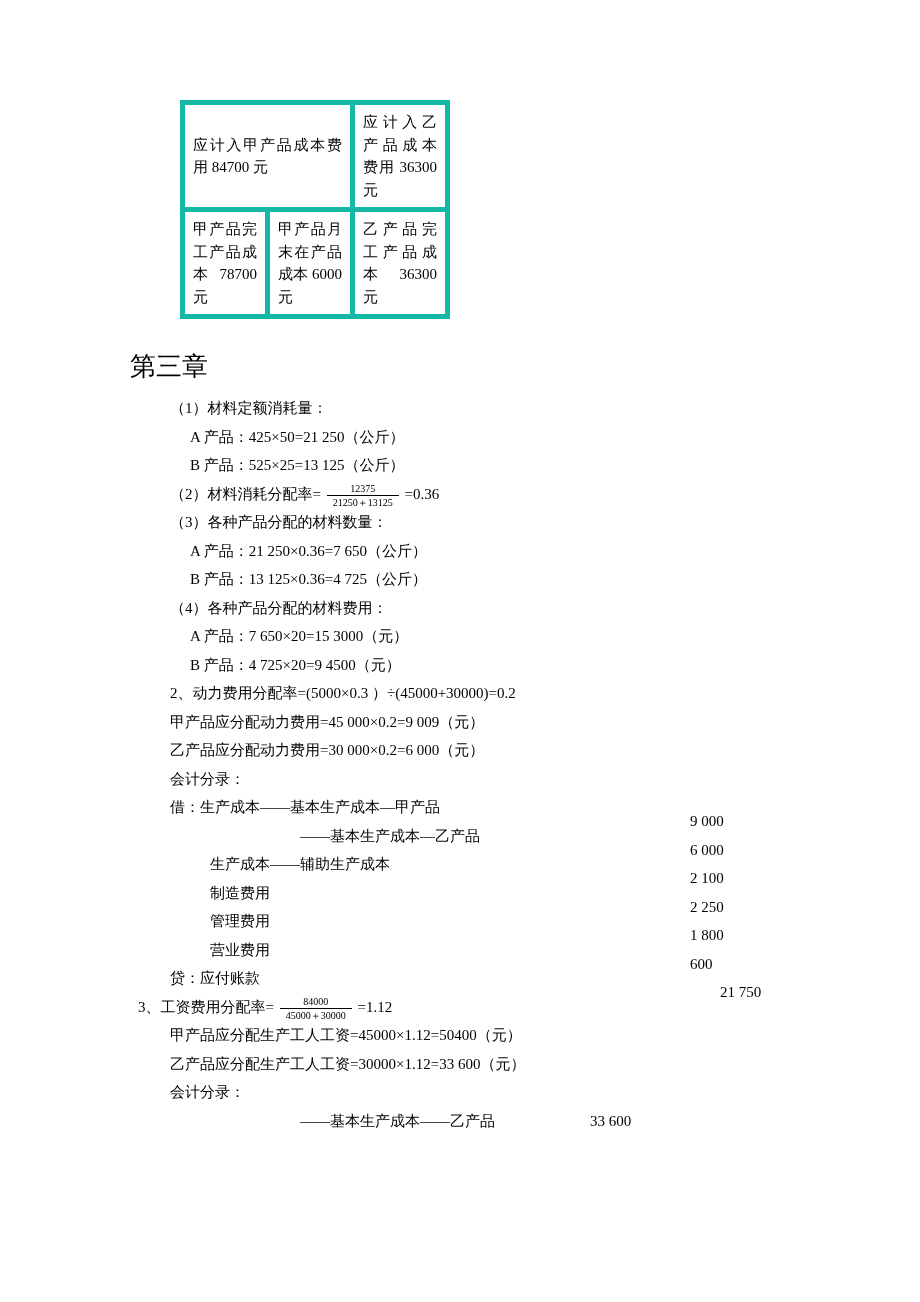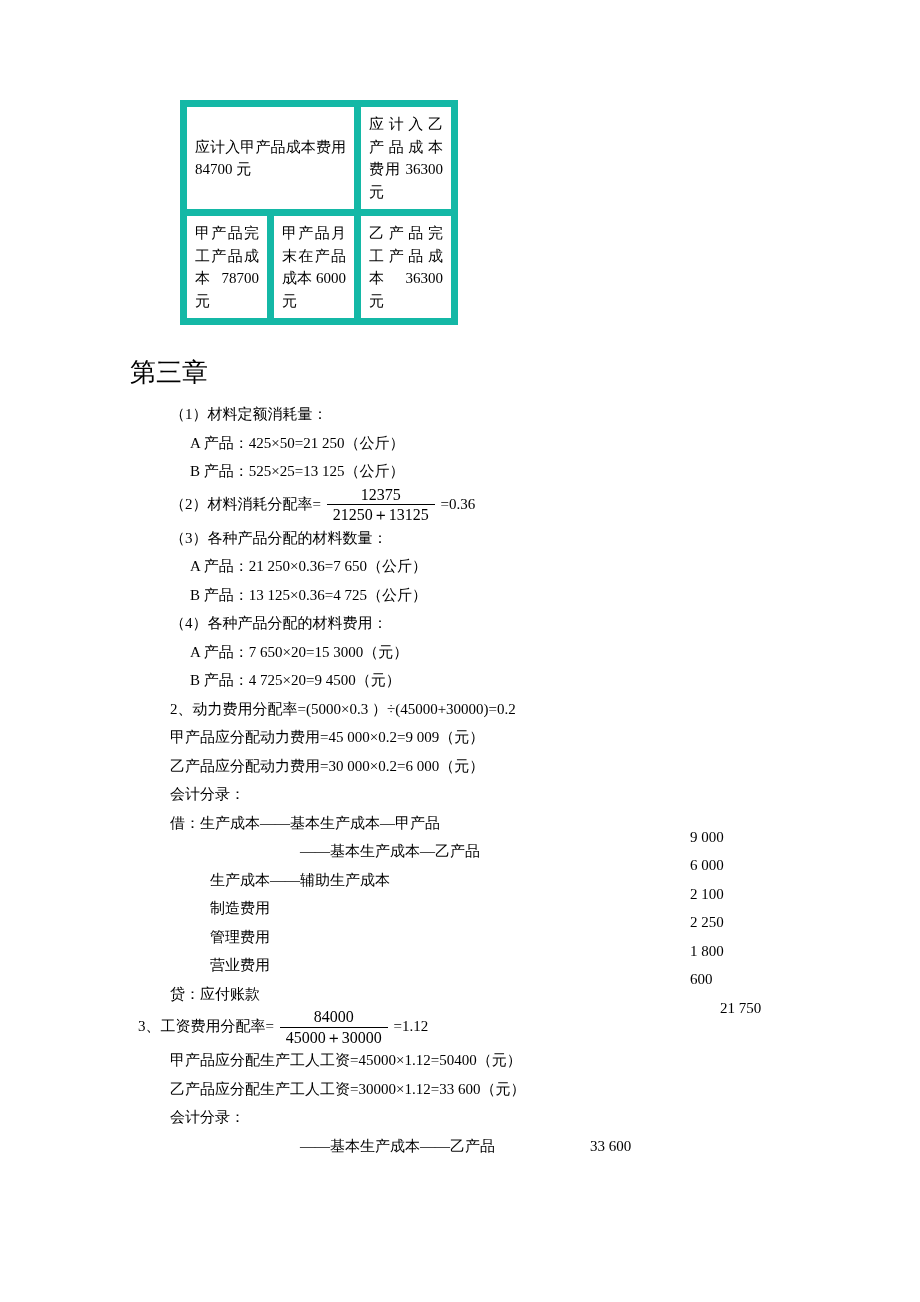--- a/index.html
+++ b/index.html
@@ -13,21 +13,21 @@
   }
   .page {
     padding: 100px 120px 60px 130px;
   }
   table.cost-table {
     border-collapse: collapse;
     margin-left: 50px;
     margin-bottom: 30px;
   }
   table.cost-table td {
-    border: 7px solid #14b8a6;
+    border: 5px solid #14b8a6;
     padding: 6px 8px;
     font-size: 15px;
     line-height: 1.5;
     vertical-align: middle;
     text-align: justify;
   }
   .td-a { width: 64px; }
   .td-b { width: 64px; }
   .td-c { width: 74px; }
   .chapter-title {
@@ -41,21 +41,21 @@
   }
   .indent-1 { padding-left: 40px; }
   .indent-2 { padding-left: 60px; }
   .line-wrap { position: relative; height: 1.9em; }
   .amount-col { position: absolute; left: 560px; margin-top: 14px; }
   .amount-col2 { position: absolute; left: 460px; }
   .fraction {
     display: inline-block;
     vertical-align: middle;
     text-align: center;
-    font-size: 16px;
+    font-size: 10px;
     line-height: 1.1;
     margin: 0 2px;
   }
   .fraction .num {
     display: block;
     border-bottom: 1px solid #000;
     padding: 0 6px 1px 6px;
   }
   .fraction .den {
     display: block;

